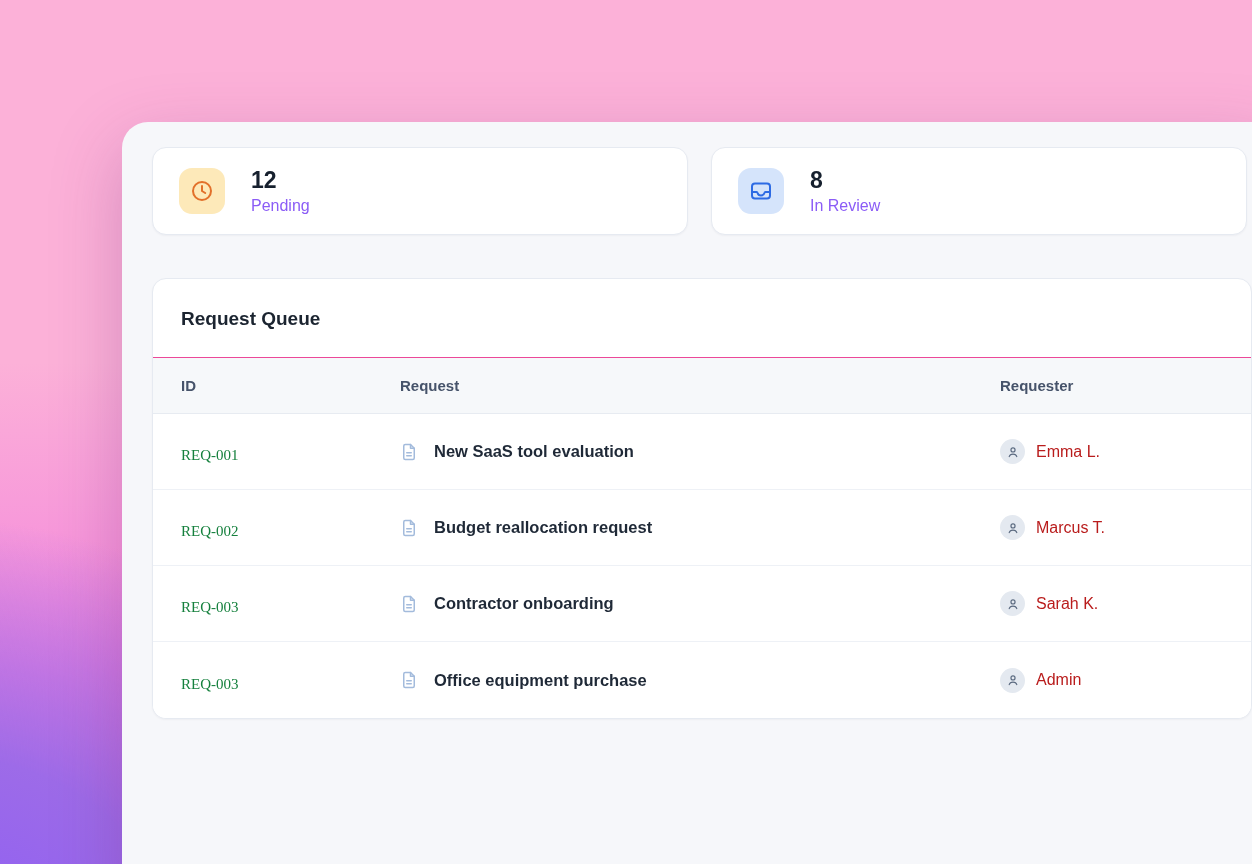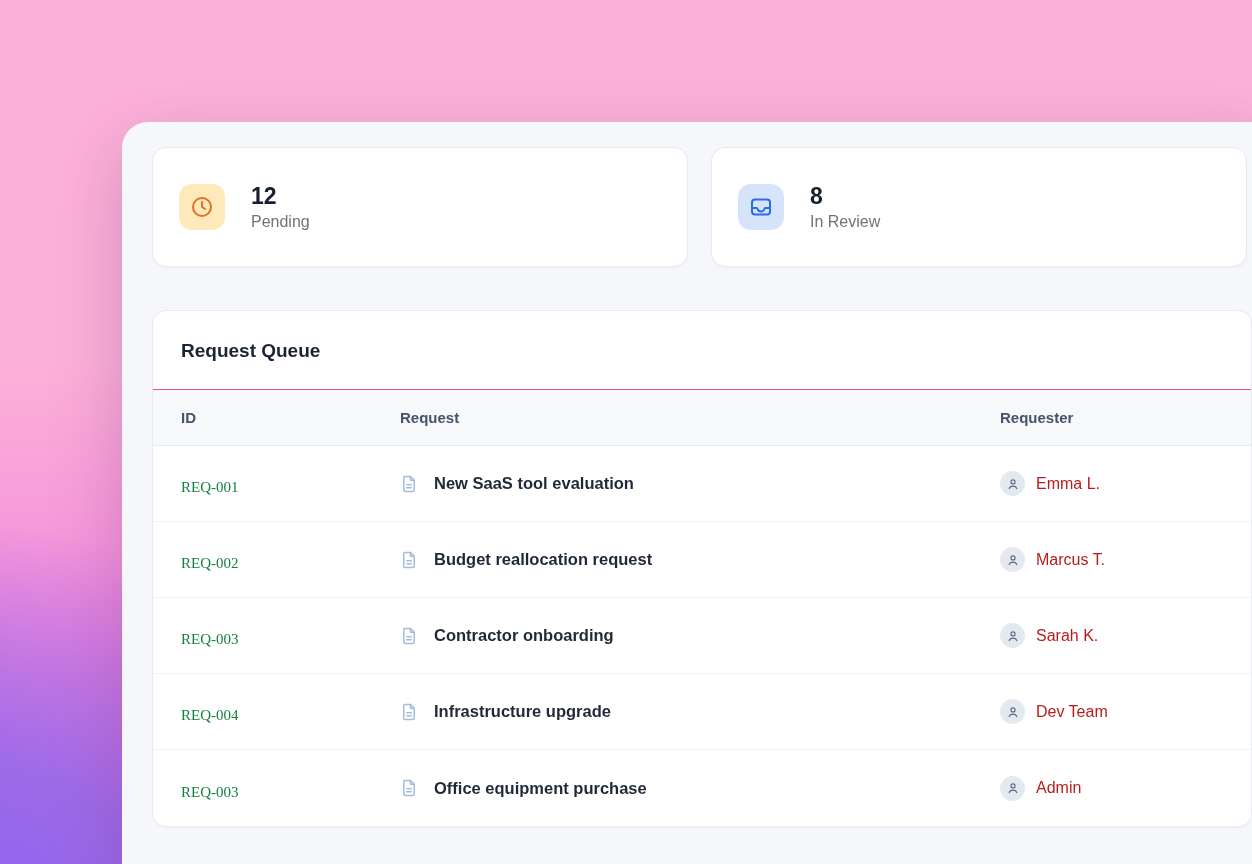--- a/index.html
+++ b/index.html
@@ -21,21 +21,21 @@
     padding: 25px 30px 0 30px;
     box-shadow: 0 24px 70px rgba(110, 40, 120, 0.28);
   }
 
   .stats-row {
     display: grid;
     grid-template-columns: 536px 536px;
     gap: 23px;
   }
   .stat-card {
-    height: 120px;
+    height: 88px;
     background: #FFFFFF;
     border: 1px solid #E6EAF1;
     border-radius: 14px;
     display: flex;
     align-items: center;
     padding-left: 26px;
     box-shadow: 0 1px 2px rgba(16,24,40,0.04);
   }
   .stat-icon {
     width: 46px; height: 46px;
@@ -44,21 +44,21 @@
     flex: 0 0 auto;
   }
   .stat-icon svg { width: 24px; height: 24px; }
   .stat-icon.amber { background: #FDE9B9; color: #E2702A; }
   .stat-icon.blue  { background: #D5E4FB; color: #2D6BE4; }
   .stat-text { margin-left: 26px; }
   .stat-value {
     font-size: 23px; font-weight: bold; color: #16202E; line-height: 1.15;
   }
   .stat-label {
-    font-size: 16px; color: #737373; margin-top: 3px;
+    font-size: 16px; color: #8b5cf6; margin-top: 3px;
   }
 
   .table-card {
     margin-top: 43px;
     width: 1100px;
     background: #FFFFFF;
     border: 1px solid #E6EAF1;
     border-radius: 14px;
     overflow: hidden;
     box-shadow: 0 1px 2px rgba(16,24,40,0.04);
@@ -219,42 +219,20 @@
         <span class="avatar">
           <svg viewBox="0 0 24 24" fill="none" stroke="currentColor" stroke-width="2" stroke-linecap="round" stroke-linejoin="round">
               <circle cx="12" cy="8.5" r="3.5"></circle>
               <path d="M5.5 20c.8-3 3.4-4.5 6.5-4.5s5.7 1.5 6.5 4.5"></path>
             </svg>
         </span>
         <span class="requester-name">Sarah K.</span>
       </div>
     </div>
 
-    <div class="grid-row trow">
-      <div class="cell-id">REQ-004</div>
-      <div class="cell-request">
-        <span class="file-icon">
-          <svg viewBox="0 0 24 24" fill="none" stroke="currentColor" stroke-width="2" stroke-linecap="round" stroke-linejoin="round">
-              <path d="M14 2H7a2 2 0 0 0-2 2v16a2 2 0 0 0 2 2h10a2 2 0 0 0 2-2V7z"></path>
-              <path d="M14 2v5h5"></path>
-              <path d="M9 13h6M9 17h6"></path>
-            </svg>
-        </span>
-        <span class="request-text">Infrastructure upgrade</span>
-      </div>
-      <div class="cell-requester">
-        <span class="avatar">
-          <svg viewBox="0 0 24 24" fill="none" stroke="currentColor" stroke-width="2" stroke-linecap="round" stroke-linejoin="round">
-              <circle cx="12" cy="8.5" r="3.5"></circle>
-              <path d="M5.5 20c.8-3 3.4-4.5 6.5-4.5s5.7 1.5 6.5 4.5"></path>
-            </svg>
-        </span>
-        <span class="requester-name">Dev Team</span>
-      </div>
-    </div>
 
     <div class="grid-row trow">
       <div class="cell-id">REQ-003</div>
       <div class="cell-request">
         <span class="file-icon">
           <svg viewBox="0 0 24 24" fill="none" stroke="currentColor" stroke-width="2" stroke-linecap="round" stroke-linejoin="round">
               <path d="M14 2H7a2 2 0 0 0-2 2v16a2 2 0 0 0 2 2h10a2 2 0 0 0 2-2V7z"></path>
               <path d="M14 2v5h5"></path>
               <path d="M9 13h6M9 17h6"></path>
             </svg>

